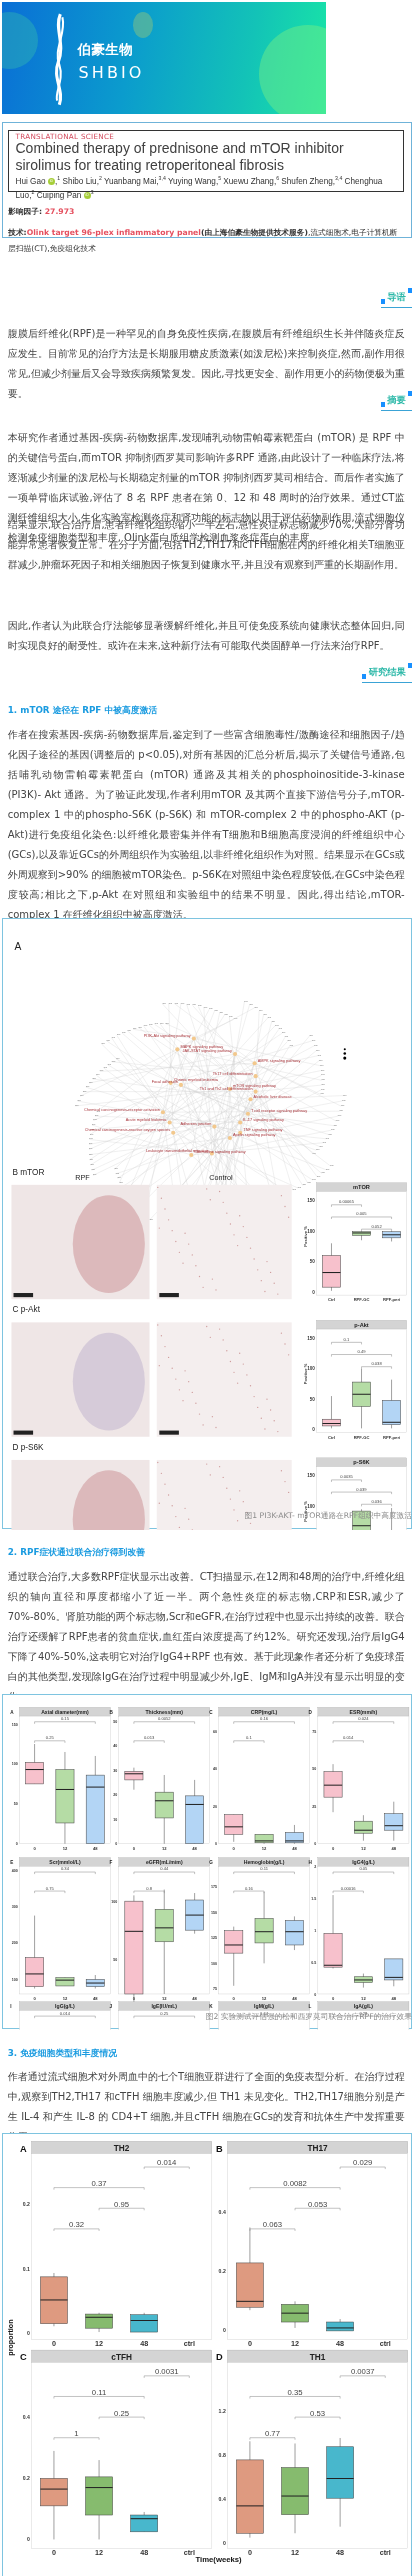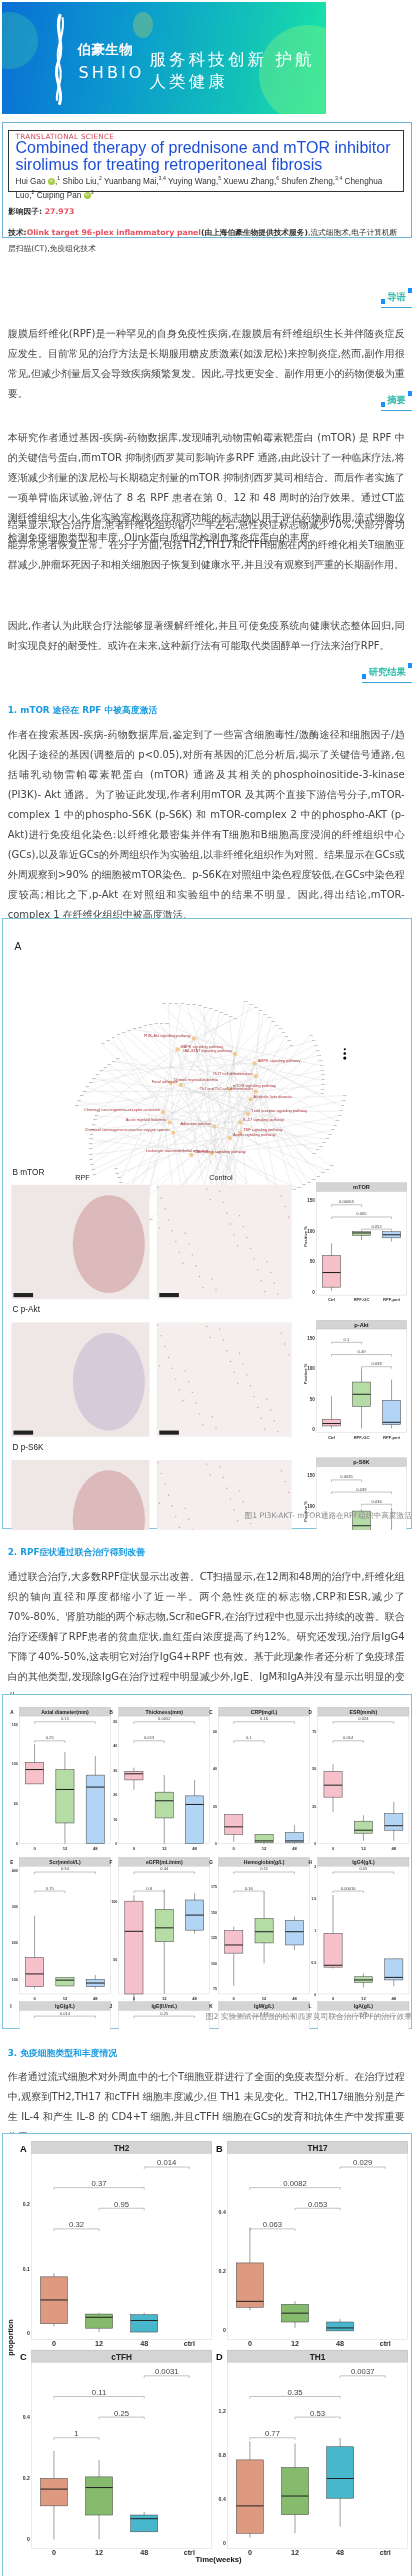--- a/index.html
+++ b/index.html
@@ -9,21 +9,21 @@
 .banner .blob1{position:absolute;left:-20.6px;top:10.3px;width:57px;height:57px;border-radius:50%;background:rgba(60,200,170,.35)}
 .banner .blob2{position:absolute;left:131px;top:10.3px;width:20.6px;height:26px;border-radius:50%;background:rgba(150,200,120,.45)}
 .banner .blob3{position:absolute;right:-31px;top:23px;width:98px;height:98px;border-radius:50%;background:rgba(120,240,130,.45)}
 .banner .logo{position:absolute;left:47px;top:11.3px;width:20.6px;height:93px}
 .banner .brand-cn{position:absolute;left:76px;top:39px;color:#fff;font-size:13.4px;font-weight:bold;letter-spacing:0.5px}
 .banner .brand-en{position:absolute;left:77px;top:61px;color:#fff;font-size:16px;letter-spacing:3.1px}
 .banner .slogan{position:absolute;left:148px;top:47px;color:#fff;font-size:16.5px;letter-spacing:3.1px}
 .card{left:1.5px;top:122px;width:410px;height:116px;border:0.5px solid #6fb3d9}
 .paper-box{left:8.2px;top:130px;width:396px;height:62px;border:0.8px solid #333;background:#fff}
 .paper-tag{left:15.5px;top:132px;color:#d2475a;font-size:7.2px;letter-spacing:0.3px}
-.paper-title{left:15.5px;top:138px;width:381px;font-size:16px;line-height:16.5px;color:#1d4ed8;font-family:"Liberation Sans",sans-serif}
+.paper-title{left:15.5px;top:138px;width:381px;font-size:14px;line-height:16.5px;color:#404040;font-family:"Liberation Sans",sans-serif}
 .authors{left:15.5px;top:173px;width:381px;font-size:8.2px;line-height:11.3px;color:#333;font-family:"Liberation Sans",sans-serif}
 .authors sup{font-size:5.2px}
 .orcid{display:inline-block;width:7.2px;height:7.2px;border-radius:50%;background:#a6ce39;color:#fff;font-size:3.6px;line-height:7.2px;text-align:center;vertical-align:middle}
 .if-line{left:8.2px;top:207px;font-size:7.7px;font-weight:bold;color:#333}
 .if-line .val{color:#e5505f}
 .tech-line{left:8.2px;top:232px;width:396px;font-size:7.7px;line-height:16px;color:#333}
 .tech-line .lbl{font-weight:bold}
 .tech-line .red{color:#e5505f;font-weight:bold}
 .tech-line .bold{font-weight:bold}
 .sec-head{width:100%;text-align:right}
@@ -44,21 +44,20 @@
 <div class="abs banner">
   <div class="blob1"></div>
   <div class="blob2"></div>
   <div class="blob3"></div>
   <svg class="logo" viewBox="0 0 40 180">
     <path d="M22 2 C10 30,32 60,18 95 C6 125,30 150,20 178" stroke="#fff" stroke-width="6" fill="none"></path>
     <path d="M26 8 C34 40,8 70,20 100 C30 130,10 155,16 170" stroke="#fff" stroke-width="4" fill="none"></path>
   </svg>
   <div class="brand-cn">伯豪生物</div>
   <div class="brand-en">SHBIO</div>
-  <div class="slogan">服务科技创新 护航人类健康</div>
 </div>
 
 <div class="abs card"></div>
 <div class="abs paper-box"></div>
 <div class="abs paper-tag">TRANSLATIONAL SCIENCE</div>
 <div class="abs paper-title" style="top:140px">Combined therapy of prednisone and mTOR inhibitor sirolimus for treating retroperitoneal fibrosis</div>
 <div class="abs authors" id="authors"><span>Hui Gao</span> <span class="orcid">iD</span>,<sup>1</sup> <span>Shibo Liu</span>,<sup>2</sup> <span>Yuanbang Mai</span>,<sup>3,4</sup> <span>Yuying Wang</span>,<sup>5</sup> <span>Xuewu Zhang</span>,<sup>6</sup> <span>Shufen Zheng</span>,<sup>3,4</sup> <span>Chenghua Luo</span>,<sup>2</sup> <span>Cuiping Pan</span> <span class="orcid">iD</span><sup>3</sup> </div>
 <div class="abs if-line">
   <span>影响因子:</span>
   <span class="val">27.973</span>

